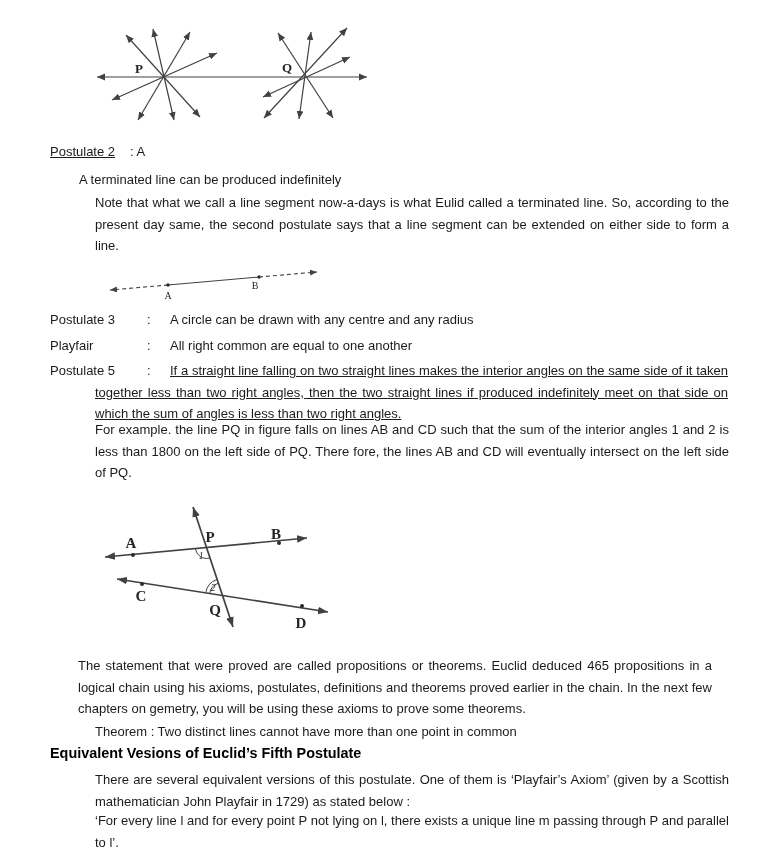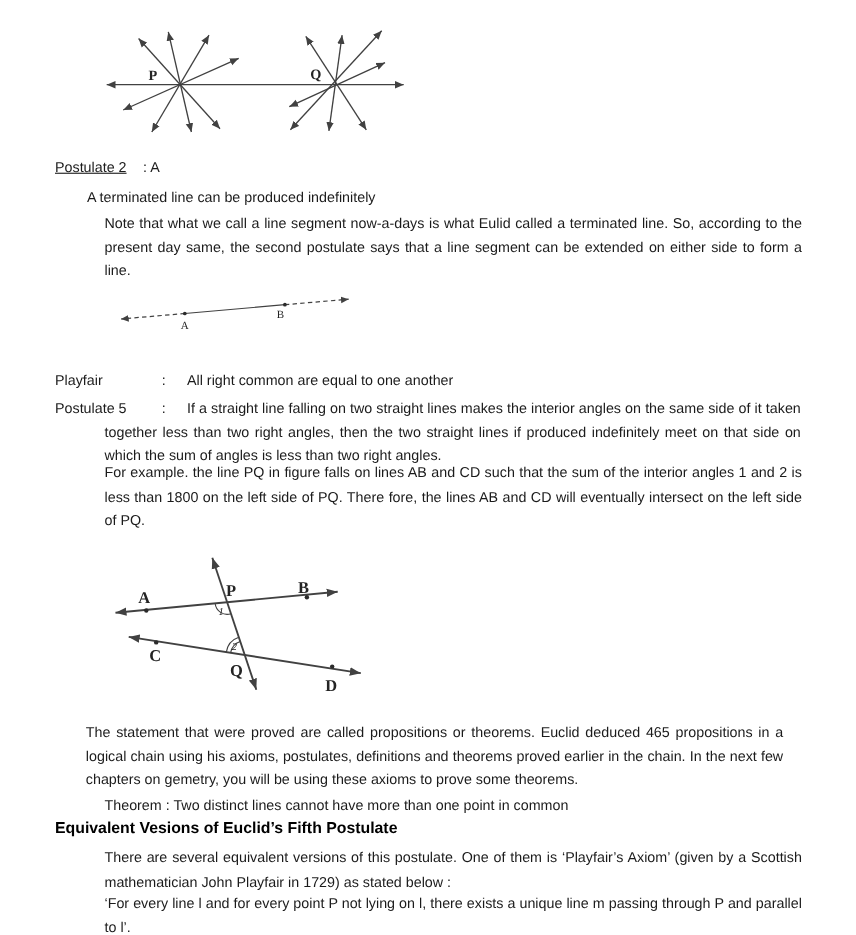--- a/index.html
+++ b/index.html
@@ -73,26 +73,29 @@
       <line x1="65" y1="25" x2="7" y2="30" stroke-dasharray="4 3" marker-end="url(#m2)"></line>
       <line x1="65" y1="25" x2="156" y2="17"></line>
       <line x1="156" y1="17" x2="214" y2="12" stroke-dasharray="4 3" marker-end="url(#m2)"></line>
     </g>
     <circle class="dot" cx="65" cy="25" r="1.7"></circle>
     <circle class="dot" cx="156" cy="17" r="1.7"></circle>
     <text class="figlabel-sm" x="65" y="39" text-anchor="middle">A</text>
     <text class="figlabel-sm" x="152" y="29" text-anchor="middle">B</text>
   </svg>
 
+  <div class="abs hang" style="left:50px; top:309px; width:678px;">
+    <span class="plabel">Postulate 3</span><span class="pcolon">:</span><span>A circle can be drawn with any centre and any radius</span>
+  </div>
 
   <div class="abs hang" style="left:50px; top:335px; width:678px;">
     <span class="plabel">Playfair</span><span class="pcolon">:</span><span>All right common are equal to one another</span>
   </div>
 
-  <div class="abs hang" style="left:50px; top:360px; width:678px;">
+  <div class="abs hang" style="left:50px; top:360px; width:678px;text-decoration:underline;">
     <span class="plabel">Postulate 5</span><span class="pcolon">:</span><span>If a straight line falling on two straight lines makes the interior angles on the same side of it taken together less than two right angles, then the two straight lines if produced indefinitely meet on that side on which the sum of angles is less than two right angles.</span>
   </div>
 
   <div class="abs para" style="left:95px; top:419px; width:634px;">For example. the line PQ in figure falls on lines AB and CD such that the sum of the interior angles 1 and 2 is less than 1800 on the left side of PQ. There fore, the lines AB and CD will eventually intersect on the left side of PQ.</div>
 
   <svg class="abs w3" style="left:95px; top:498px;" width="255" height="162" viewBox="0 0 255 162">
     <defs>
       <marker id="m3" markerUnits="userSpaceOnUse" markerWidth="11" markerHeight="9" refX="10" refY="4.5" orient="auto-start-reverse">
         <path d="M0,0.7 L10,4.5 L0,8.3 Z" fill="#414141"></path>
       </marker>

